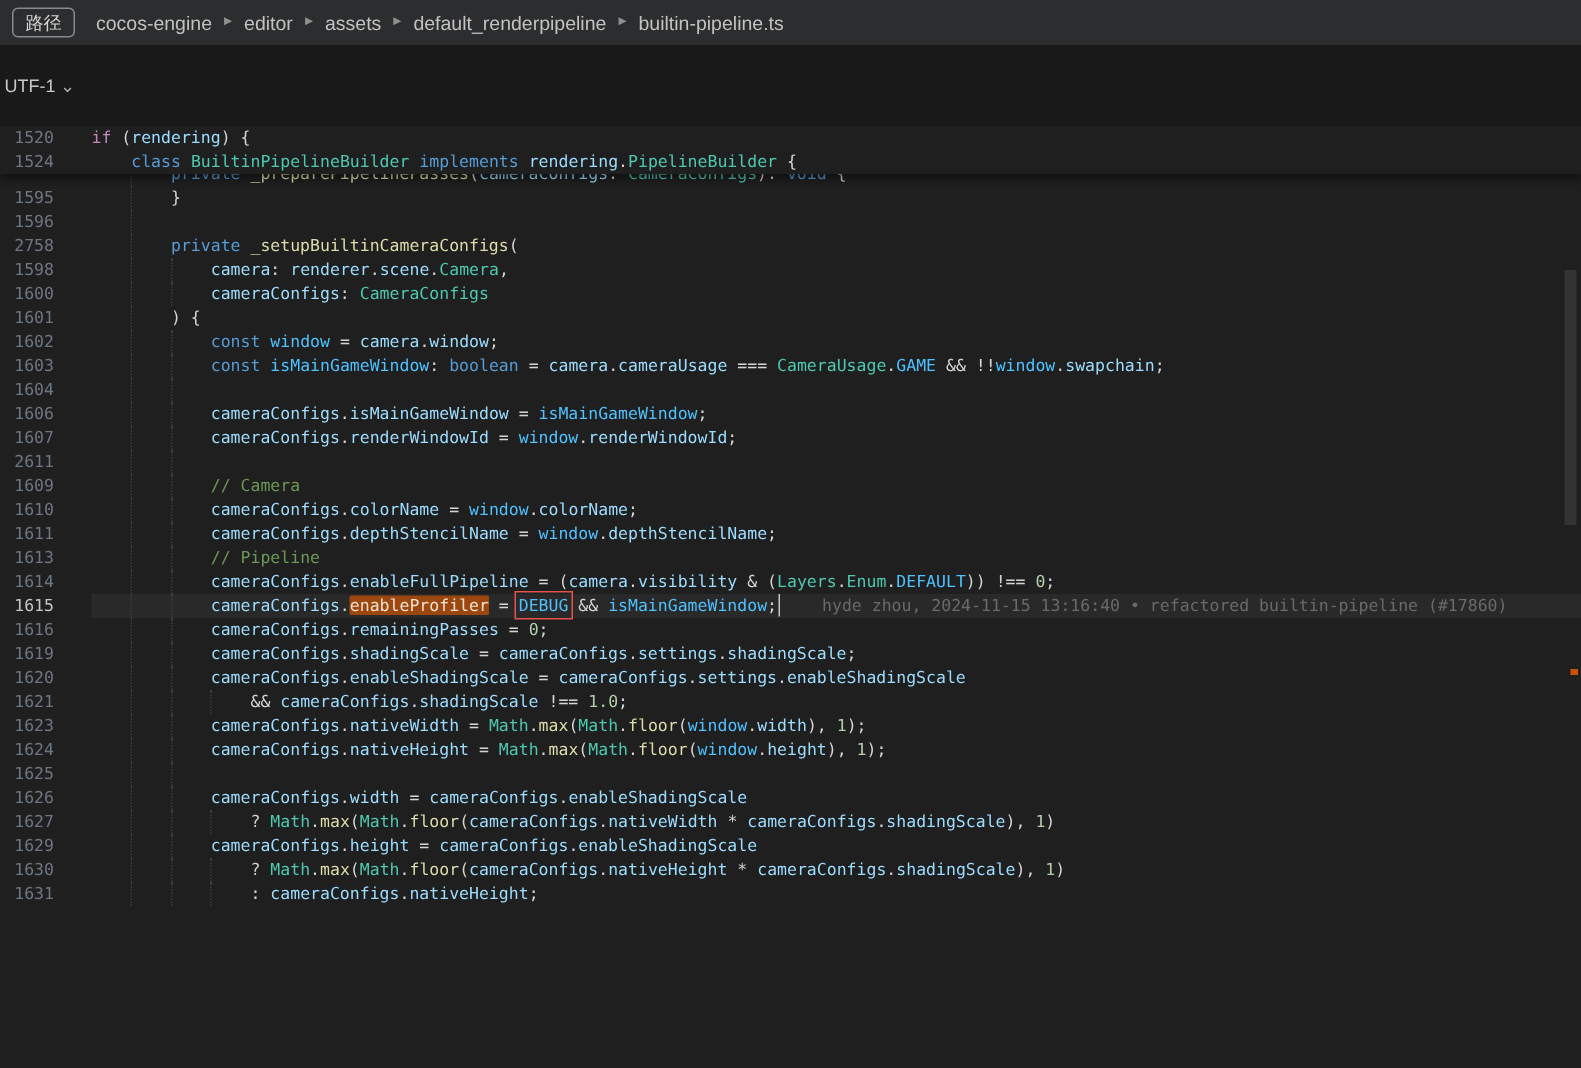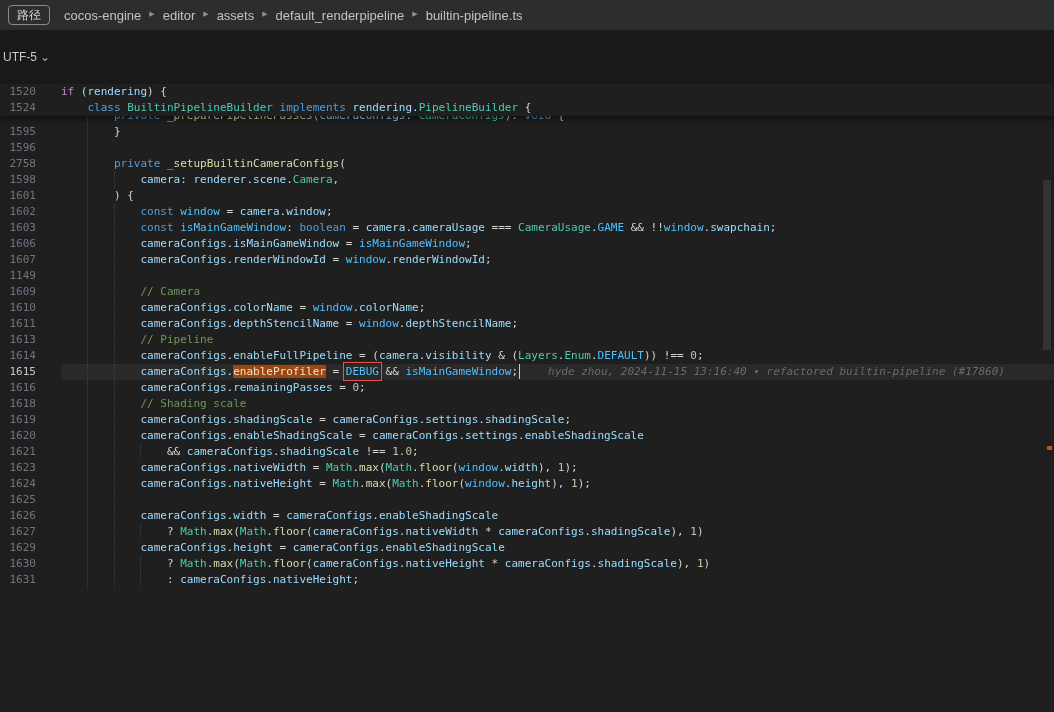--- a/index.html
+++ b/index.html
@@ -48,21 +48,21 @@
   .tok-ct{color:#c586c0}
   .tok-t{color:#4ec9b0}
   .tok-f{color:#dcdcaa}
   .tok-v{color:#9cdcfe}
   .tok-cn{color:#4fc1ff}
   .tok-n{color:#b5cea8}
   .tok-m{color:#6a9955}
   .tok-match{color:#f0e2d0;background:rgba(234,92,0,0.60);border-radius:1px}
   .tok-dbg{color:#4fc1ff;outline:1px solid #e5534b;outline-offset:2px}
   .cursor{display:inline-block;width:0;height:15px;border-left:1px solid #c8c8c8;vertical-align:top;margin-left:1px}
-  .blame{color:#6a6a6a;font-style:italic;margin-left:28px}
+  .blame{color:#6a6a6a;margin-left:28px}
   
   .sticky{position:relative;z-index:2;background:#1f1f1f;box-shadow:0 3px 6px rgba(0,0,0,.5)}
   .partial{height:8px;overflow:hidden}
   .partial .row{margin-top:-8px}
   
   .scrollbar{position:absolute;right:0;top:0;width:14px;height:100%;z-index:4}
   .thumb{position:absolute;left:3px;right:3px;top:96px;height:170px;background:rgba(121,121,121,.22)}
   .ruler-mark{position:absolute;right:2px;top:362px;width:5px;height:4px;background:rgba(234,92,0,.85)}
 </style>
 </head>
@@ -76,52 +76,53 @@
   <span class="sep">▶</span>
   <span class="crumb">assets</span>
   <span class="sep">▶</span>
   <span class="crumb">default_renderpipeline</span>
   <span class="sep">▶</span>
   <span class="crumb">builtin-pipeline.ts</span>
 </div>
 
 <div class="band">
   <div class="encoding">
-    <span>UTF-5</span>
+    <span>UTF-1</span>
     <span class="chev">⌄</span>
   </div>
 </div>
 
 <div class="editor">
   <div class="sticky" id="sticky-lines">
       <div class="row"><div class="gutter">1520</div><div class="text"><span class="tok-ct">if</span><span class="tok-p"> (</span><span class="tok-v">rendering</span><span class="tok-p">) {</span></div></div>
       <div class="row"><div class="gutter">1524</div><div class="text"><span class="tok-p">    </span><span class="tok-k">class</span><span class="tok-p"> </span><span class="tok-t">BuiltinPipelineBuilder</span><span class="tok-p"> </span><span class="tok-k">implements</span><span class="tok-p"> </span><span class="tok-v">rendering</span><span class="tok-p">.</span><span class="tok-t">PipelineBuilder</span><span class="tok-p"> {</span></div></div>
     </div>
   <div class="partial" id="partial-line">
       <div class="row"><div class="gutter"></div><div class="text"><div class="guide" style="left: 4ch;"></div><span class="tok-p">        </span><span class="tok-k">private</span><span class="tok-p"> </span><span class="tok-f">_preparePipelinePasses</span><span class="tok-p">(</span><span class="tok-v">cameraConfigs</span><span class="tok-p">: </span><span class="tok-t">CameraConfigs</span><span class="tok-p">): </span><span class="tok-k">void</span><span class="tok-p"> {</span></div></div>
     </div>
   <div id="code-lines">
       <div class="row"><div class="gutter">1595</div><div class="text"><div class="guide" style="left: 4ch;"></div><span class="tok-p">        }</span></div></div>
       <div class="row"><div class="gutter">1596</div><div class="text"><div class="guide" style="left: 4ch;"></div></div></div>
       <div class="row"><div class="gutter">2758</div><div class="text"><div class="guide" style="left: 4ch;"></div><span class="tok-p">        </span><span class="tok-k">private</span><span class="tok-p"> </span><span class="tok-f">_setupBuiltinCameraConfigs</span><span class="tok-p">(</span></div></div>
       <div class="row"><div class="gutter">1598</div><div class="text"><div class="guide" style="left: 4ch;"></div><div class="guide" style="left: 8ch;"></div><span class="tok-p">            </span><span class="tok-v">camera</span><span class="tok-p">: </span><span class="tok-v">renderer</span><span class="tok-p">.</span><span class="tok-v">scene</span><span class="tok-p">.</span><span class="tok-t">Camera</span><span class="tok-p">,</span></div></div>
+      <div class="row"><div class="gutter">1600</div><div class="text"><div class="guide" style="left: 4ch;"></div><div class="guide" style="left: 8ch;"></div><span class="tok-p">            </span><span class="tok-v">cameraConfigs</span><span class="tok-p">: </span><span class="tok-t">CameraConfigs</span></div></div>
       <div class="row"><div class="gutter">1601</div><div class="text"><div class="guide" style="left: 4ch;"></div><span class="tok-p">        ) {</span></div></div>
       <div class="row"><div class="gutter">1602</div><div class="text"><div class="guide" style="left: 4ch;"></div><div class="guide" style="left: 8ch;"></div><span class="tok-p">            </span><span class="tok-k">const</span><span class="tok-p"> </span><span class="tok-cn">window</span><span class="tok-p"> = </span><span class="tok-v">camera</span><span class="tok-p">.</span><span class="tok-v">window</span><span class="tok-p">;</span></div></div>
       <div class="row"><div class="gutter">1603</div><div class="text"><div class="guide" style="left: 4ch;"></div><div class="guide" style="left: 8ch;"></div><span class="tok-p">            </span><span class="tok-k">const</span><span class="tok-p"> </span><span class="tok-cn">isMainGameWindow</span><span class="tok-p">: </span><span class="tok-k">boolean</span><span class="tok-p"> = </span><span class="tok-v">camera</span><span class="tok-p">.</span><span class="tok-v">cameraUsage</span><span class="tok-p"> === </span><span class="tok-t">CameraUsage</span><span class="tok-p">.</span><span class="tok-cn">GAME</span><span class="tok-p"> &amp;&amp; !!</span><span class="tok-cn">window</span><span class="tok-p">.</span><span class="tok-v">swapchain</span><span class="tok-p">;</span></div></div>
+      <div class="row"><div class="gutter">1604</div><div class="text"><div class="guide" style="left: 4ch;"></div><div class="guide" style="left: 8ch;"></div></div></div>
       <div class="row"><div class="gutter">1606</div><div class="text"><div class="guide" style="left: 4ch;"></div><div class="guide" style="left: 8ch;"></div><span class="tok-p">            </span><span class="tok-v">cameraConfigs</span><span class="tok-p">.</span><span class="tok-v">isMainGameWindow</span><span class="tok-p"> = </span><span class="tok-cn">isMainGameWindow</span><span class="tok-p">;</span></div></div>
       <div class="row"><div class="gutter">1607</div><div class="text"><div class="guide" style="left: 4ch;"></div><div class="guide" style="left: 8ch;"></div><span class="tok-p">            </span><span class="tok-v">cameraConfigs</span><span class="tok-p">.</span><span class="tok-v">renderWindowId</span><span class="tok-p"> = </span><span class="tok-cn">window</span><span class="tok-p">.</span><span class="tok-v">renderWindowId</span><span class="tok-p">;</span></div></div>
-      <div class="row"><div class="gutter">1149</div><div class="text"><div class="guide" style="left: 4ch;"></div><div class="guide" style="left: 8ch;"></div></div></div>
+      <div class="row"><div class="gutter">2611</div><div class="text"><div class="guide" style="left: 4ch;"></div><div class="guide" style="left: 8ch;"></div></div></div>
       <div class="row"><div class="gutter">1609</div><div class="text"><div class="guide" style="left: 4ch;"></div><div class="guide" style="left: 8ch;"></div><span class="tok-p">            </span><span class="tok-m">// Camera</span></div></div>
       <div class="row"><div class="gutter">1610</div><div class="text"><div class="guide" style="left: 4ch;"></div><div class="guide" style="left: 8ch;"></div><span class="tok-p">            </span><span class="tok-v">cameraConfigs</span><span class="tok-p">.</span><span class="tok-v">colorName</span><span class="tok-p"> = </span><span class="tok-cn">window</span><span class="tok-p">.</span><span class="tok-v">colorName</span><span class="tok-p">;</span></div></div>
       <div class="row"><div class="gutter">1611</div><div class="text"><div class="guide" style="left: 4ch;"></div><div class="guide" style="left: 8ch;"></div><span class="tok-p">            </span><span class="tok-v">cameraConfigs</span><span class="tok-p">.</span><span class="tok-v">depthStencilName</span><span class="tok-p"> = </span><span class="tok-cn">window</span><span class="tok-p">.</span><span class="tok-v">depthStencilName</span><span class="tok-p">;</span></div></div>
       <div class="row"><div class="gutter">1613</div><div class="text"><div class="guide" style="left: 4ch;"></div><div class="guide" style="left: 8ch;"></div><span class="tok-p">            </span><span class="tok-m">// Pipeline</span></div></div>
       <div class="row"><div class="gutter">1614</div><div class="text"><div class="guide" style="left: 4ch;"></div><div class="guide" style="left: 8ch;"></div><span class="tok-p">            </span><span class="tok-v">cameraConfigs</span><span class="tok-p">.</span><span class="tok-v">enableFullPipeline</span><span class="tok-p"> = (</span><span class="tok-v">camera</span><span class="tok-p">.</span><span class="tok-v">visibility</span><span class="tok-p"> &amp; (</span><span class="tok-t">Layers</span><span class="tok-p">.</span><span class="tok-t">Enum</span><span class="tok-p">.</span><span class="tok-cn">DEFAULT</span><span class="tok-p">)) !== </span><span class="tok-n">0</span><span class="tok-p">;</span></div></div>
       <div class="row current"><div class="gutter cur">1615</div><div class="text"><div class="guide" style="left: 4ch;"></div><div class="guide" style="left: 8ch;"></div><span class="tok-p">            </span><span class="tok-v">cameraConfigs</span><span class="tok-p">.</span><span class="tok-match">enableProfiler</span><span class="tok-p"> = </span><span class="tok-dbg">DEBUG</span><span class="tok-p"> &amp;&amp; </span><span class="tok-cn">isMainGameWindow</span><span class="tok-p">;</span><div class="cursor"></div><span class="blame">hyde zhou, 2024-11-15 13:16:40 • refactored builtin-pipeline (#17860)</span></div></div>
       <div class="row"><div class="gutter">1616</div><div class="text"><div class="guide" style="left: 4ch;"></div><div class="guide" style="left: 8ch;"></div><span class="tok-p">            </span><span class="tok-v">cameraConfigs</span><span class="tok-p">.</span><span class="tok-v">remainingPasses</span><span class="tok-p"> = </span><span class="tok-n">0</span><span class="tok-p">;</span></div></div>
-      <div class="row"><div class="gutter">1618</div><div class="text"><div class="guide" style="left: 4ch;"></div><div class="guide" style="left: 8ch;"></div><span class="tok-p">            </span><span class="tok-m">// Shading scale</span></div></div>
       <div class="row"><div class="gutter">1619</div><div class="text"><div class="guide" style="left: 4ch;"></div><div class="guide" style="left: 8ch;"></div><span class="tok-p">            </span><span class="tok-v">cameraConfigs</span><span class="tok-p">.</span><span class="tok-v">shadingScale</span><span class="tok-p"> = </span><span class="tok-v">cameraConfigs</span><span class="tok-p">.</span><span class="tok-v">settings</span><span class="tok-p">.</span><span class="tok-v">shadingScale</span><span class="tok-p">;</span></div></div>
       <div class="row"><div class="gutter">1620</div><div class="text"><div class="guide" style="left: 4ch;"></div><div class="guide" style="left: 8ch;"></div><span class="tok-p">            </span><span class="tok-v">cameraConfigs</span><span class="tok-p">.</span><span class="tok-v">enableShadingScale</span><span class="tok-p"> = </span><span class="tok-v">cameraConfigs</span><span class="tok-p">.</span><span class="tok-v">settings</span><span class="tok-p">.</span><span class="tok-v">enableShadingScale</span></div></div>
       <div class="row"><div class="gutter">1621</div><div class="text"><div class="guide" style="left: 4ch;"></div><div class="guide" style="left: 8ch;"></div><div class="guide" style="left: 12ch;"></div><span class="tok-p">                &amp;&amp; </span><span class="tok-v">cameraConfigs</span><span class="tok-p">.</span><span class="tok-v">shadingScale</span><span class="tok-p"> !== </span><span class="tok-n">1.0</span><span class="tok-p">;</span></div></div>
       <div class="row"><div class="gutter">1623</div><div class="text"><div class="guide" style="left: 4ch;"></div><div class="guide" style="left: 8ch;"></div><span class="tok-p">            </span><span class="tok-v">cameraConfigs</span><span class="tok-p">.</span><span class="tok-v">nativeWidth</span><span class="tok-p"> = </span><span class="tok-t">Math</span><span class="tok-p">.</span><span class="tok-f">max</span><span class="tok-p">(</span><span class="tok-t">Math</span><span class="tok-p">.</span><span class="tok-f">floor</span><span class="tok-p">(</span><span class="tok-cn">window</span><span class="tok-p">.</span><span class="tok-v">width</span><span class="tok-p">), </span><span class="tok-n">1</span><span class="tok-p">);</span></div></div>
       <div class="row"><div class="gutter">1624</div><div class="text"><div class="guide" style="left: 4ch;"></div><div class="guide" style="left: 8ch;"></div><span class="tok-p">            </span><span class="tok-v">cameraConfigs</span><span class="tok-p">.</span><span class="tok-v">nativeHeight</span><span class="tok-p"> = </span><span class="tok-t">Math</span><span class="tok-p">.</span><span class="tok-f">max</span><span class="tok-p">(</span><span class="tok-t">Math</span><span class="tok-p">.</span><span class="tok-f">floor</span><span class="tok-p">(</span><span class="tok-cn">window</span><span class="tok-p">.</span><span class="tok-v">height</span><span class="tok-p">), </span><span class="tok-n">1</span><span class="tok-p">);</span></div></div>
       <div class="row"><div class="gutter">1625</div><div class="text"><div class="guide" style="left: 4ch;"></div><div class="guide" style="left: 8ch;"></div></div></div>
       <div class="row"><div class="gutter">1626</div><div class="text"><div class="guide" style="left: 4ch;"></div><div class="guide" style="left: 8ch;"></div><span class="tok-p">            </span><span class="tok-v">cameraConfigs</span><span class="tok-p">.</span><span class="tok-v">width</span><span class="tok-p"> = </span><span class="tok-v">cameraConfigs</span><span class="tok-p">.</span><span class="tok-v">enableShadingScale</span></div></div>
       <div class="row"><div class="gutter">1627</div><div class="text"><div class="guide" style="left: 4ch;"></div><div class="guide" style="left: 8ch;"></div><div class="guide" style="left: 12ch;"></div><span class="tok-p">                ? </span><span class="tok-t">Math</span><span class="tok-p">.</span><span class="tok-f">max</span><span class="tok-p">(</span><span class="tok-t">Math</span><span class="tok-p">.</span><span class="tok-f">floor</span><span class="tok-p">(</span><span class="tok-v">cameraConfigs</span><span class="tok-p">.</span><span class="tok-v">nativeWidth</span><span class="tok-p"> * </span><span class="tok-v">cameraConfigs</span><span class="tok-p">.</span><span class="tok-v">shadingScale</span><span class="tok-p">), </span><span class="tok-n">1</span><span class="tok-p">)</span></div></div>
       <div class="row"><div class="gutter">1629</div><div class="text"><div class="guide" style="left: 4ch;"></div><div class="guide" style="left: 8ch;"></div><span class="tok-p">            </span><span class="tok-v">cameraConfigs</span><span class="tok-p">.</span><span class="tok-v">height</span><span class="tok-p"> = </span><span class="tok-v">cameraConfigs</span><span class="tok-p">.</span><span class="tok-v">enableShadingScale</span></div></div>
       <div class="row"><div class="gutter">1630</div><div class="text"><div class="guide" style="left: 4ch;"></div><div class="guide" style="left: 8ch;"></div><div class="guide" style="left: 12ch;"></div><span class="tok-p">                ? </span><span class="tok-t">Math</span><span class="tok-p">.</span><span class="tok-f">max</span><span class="tok-p">(</span><span class="tok-t">Math</span><span class="tok-p">.</span><span class="tok-f">floor</span><span class="tok-p">(</span><span class="tok-v">cameraConfigs</span><span class="tok-p">.</span><span class="tok-v">nativeHeight</span><span class="tok-p"> * </span><span class="tok-v">cameraConfigs</span><span class="tok-p">.</span><span class="tok-v">shadingScale</span><span class="tok-p">), </span><span class="tok-n">1</span><span class="tok-p">)</span></div></div>

